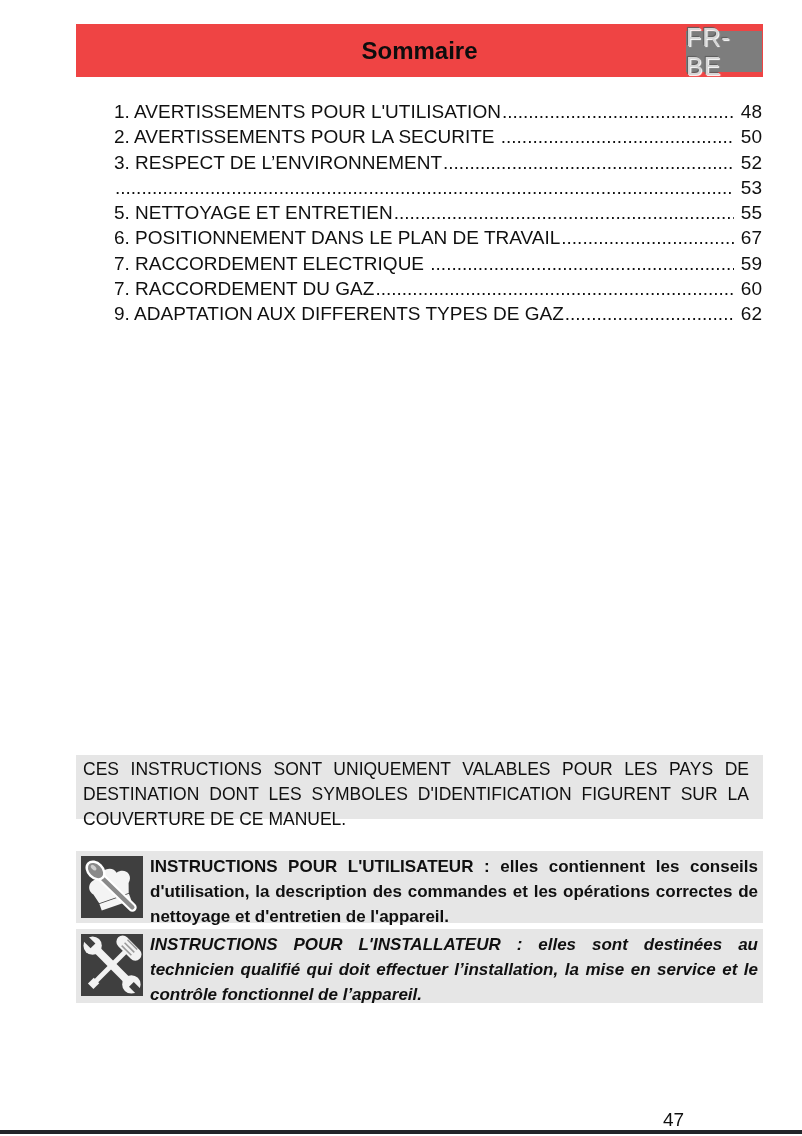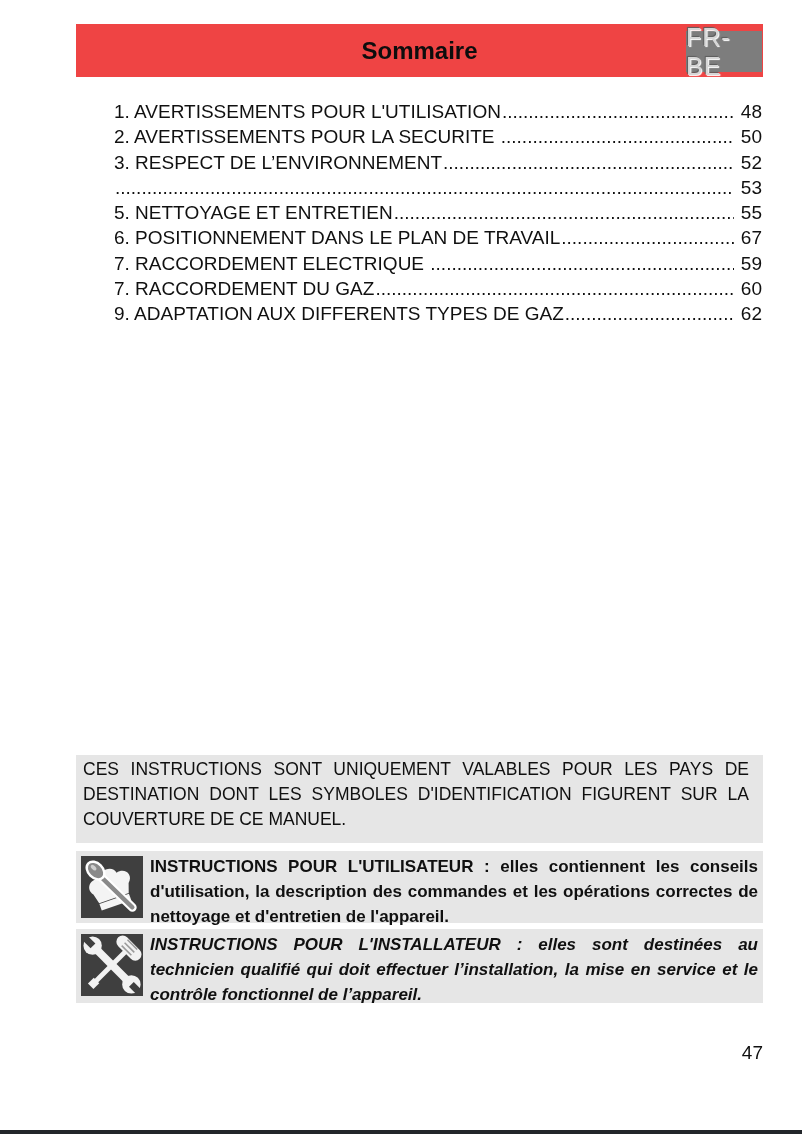--- a/index.html
+++ b/index.html
@@ -39,21 +39,21 @@
   .toc-leader{
     flex:1 1 auto;overflow:hidden;white-space:nowrap;
     margin-left:1px;
   }
   .toc-leader::after{
     content:"..........................................................................................................................................................";
   }
   .toc-page{flex:0 0 auto;margin-left:7px;}
   
   .notice-box{
-    position:absolute;left:76px;top:755px;width:687px;height:88px;
+    position:absolute;left:76px;top:755px;width:687px;height:64px;
     background:#e6e6e6;box-sizing:border-box;
     padding:2px 14px 0 7px;
     font-size:17.5px;line-height:25px;
     text-align:justify;
   }
   
   .info-block{
     position:absolute;left:76px;width:687px;
     background:#e6e6e6;box-sizing:border-box;
     display:flex;align-items:flex-start;
@@ -65,22 +65,22 @@
     background:#3f3f3f;
   }
   .info-icon svg{display:block;width:62px;height:62px;}
   .info-text{
     flex:1 1 auto;margin:3px 5px 0 7px;
     font-size:17px;font-weight:bold;line-height:25px;
     text-align:justify;
   }
   
   .page-number{
-    position:absolute;left:663px;top:1042px;width:100px;
-    text-align:right;font-size:19px;
+    position:absolute;left:663px;top:1109px;width:100px;
+    text-align:left;font-size:19px;
   }
   .bottom-rule{
     position:absolute;left:0;top:1130px;width:802px;height:4px;
     background:#22262a;
   }
 </style>
 </head>
 <body>
 
 <div class="page">

